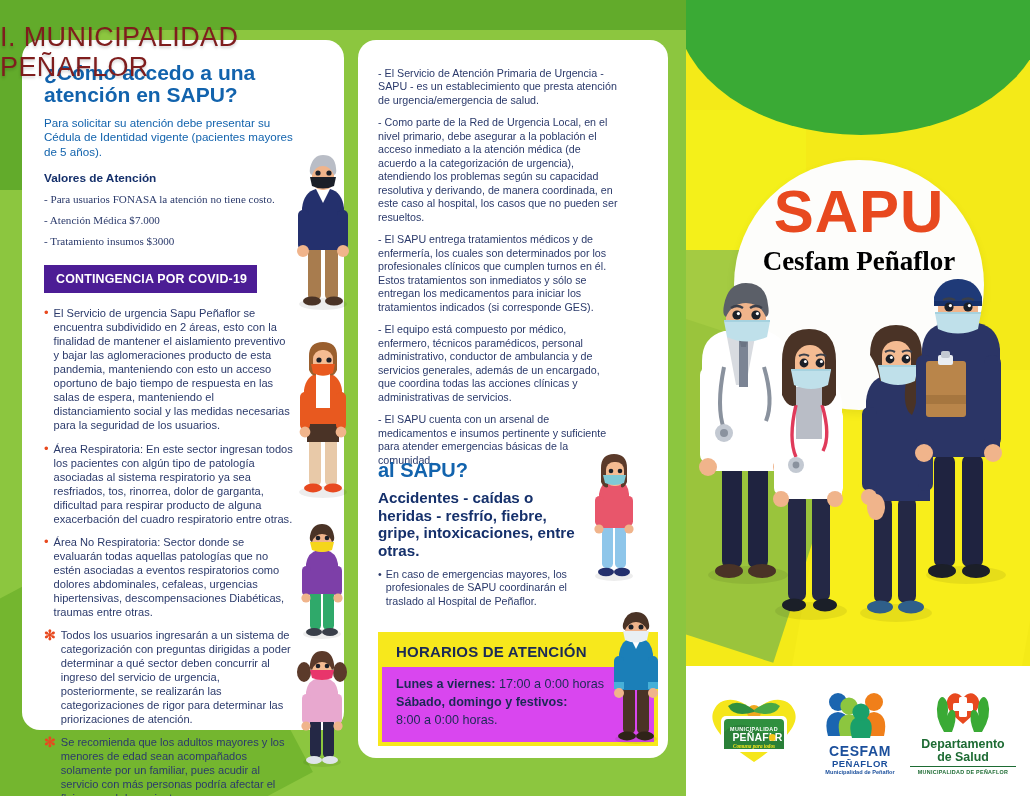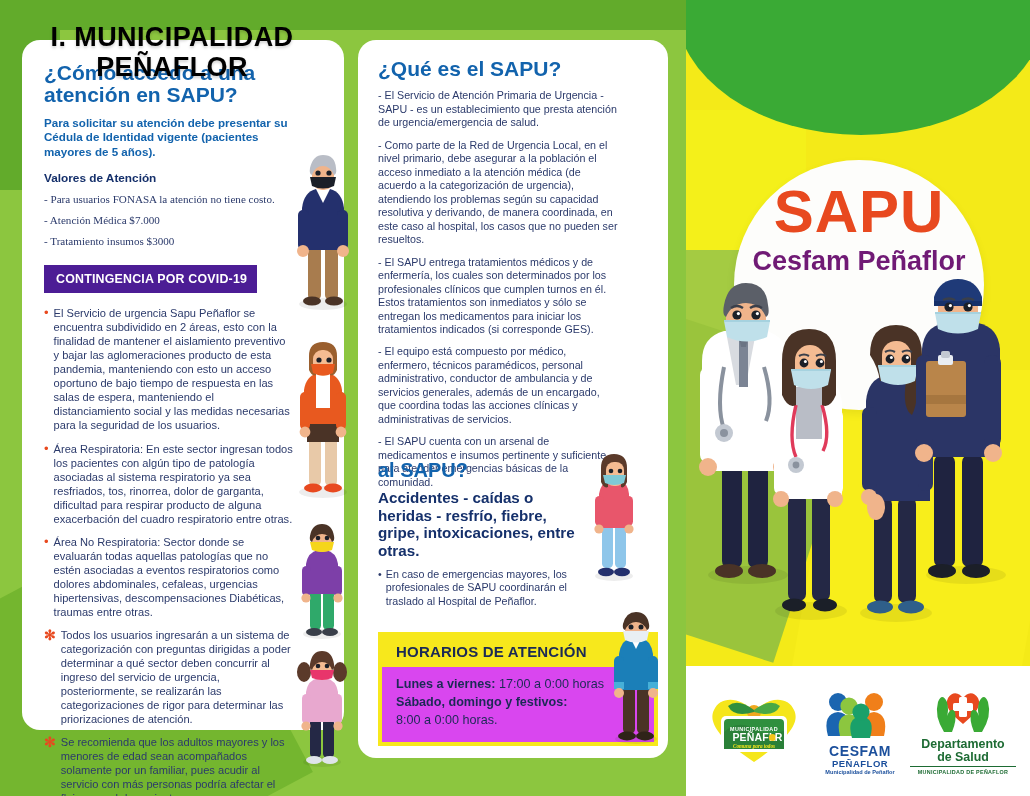--- a/index.html
+++ b/index.html
@@ -17,48 +17,48 @@
   
   .right-panel{position:absolute;left:686px;top:0;width:344px;height:796px;overflow:hidden;background:#f4ea18;}
   .rp-greenhead{position:absolute;left:-10px;top:-120px;width:370px;height:255px;background:#3aaa35;border-radius:0 0 50% 50%;}
   .rp-yellow-light{position:absolute;left:0px;top:110px;width:120px;height:420px;background:#f4f01a;}
   .rp-diag-green{position:absolute;left:-120px;top:330px;width:260px;height:300px;background:#9ac43c;transform:rotate(18deg);}
   .rp-diag-green2{position:absolute;left:-60px;top:250px;width:120px;height:330px;background:#a4cb42;transform:skewX(-12deg);}
   .rp-white-bottom{position:absolute;left:0;bottom:0;width:344px;height:130px;background:#ffffff;}
   .rp-yellow-wedge{position:absolute;left:130px;top:370px;width:230px;height:320px;background:#f8ee1b;transform:skewX(-10deg);}
 
   .rp-title{
-    position:absolute;left:0;top:22px;width:344px;text-align:center;
-    color:#000000;font-weight:bold;font-size:27px;line-height:1.12;
+    position:absolute;left:0;top:22px;width:344px;
+    color:#7f1d1d;font-weight:normal;font-size:27px;line-height:1.12;
     letter-spacing:.4px;z-index:12;
     text-shadow:0 2px 3px rgba(0,0,0,.18);
   }
 
   .rp-circle{
     position:absolute;left:48px;top:160px;width:250px;height:250px;border-radius:50%;
     background:#fdfdfb;z-index:6;box-shadow:0 4px 10px rgba(0,0,0,.07);
   }
   .rp-sapu{
     position:absolute;left:48px;top:182px;width:250px;text-align:center;z-index:8;
     color:#e8491f;font-weight:bold;font-size:60px;letter-spacing:1px;line-height:1;
   }
   .rp-cesfam{
     position:absolute;left:38px;top:248px;width:270px;text-align:center;z-index:8;
-    color:#701a75;font-weight:bold;font-size:27px;line-height:1;
+    color:#000000;font-weight:bold;font-size:27px;line-height:1;font-family:Liberation Serif, serif;
   }
 
   
   .card{position:absolute;background:#ffffff;border-radius:18px;}
   .card-left{left:22px;top:40px;width:322px;height:690px;}
   .card-mid{left:358px;top:40px;width:310px;height:718px;}
 
   .h-blue{color:#1263ad;font-weight:bold;line-height:1.06;}
   .col{position:absolute;color:#2b3a6b;}
 
-  .lead{color:#1263ad;font-weight:bold;font-size:11.6px;line-height:1.28;margin:9px 0 0 0;}
+  .lead{color:#1263ad;font-weight:normal;font-size:11.6px;line-height:1.28;margin:9px 0 0 0;}
   .subhead{color:#15306b;font-weight:bold;font-size:11.8px;margin:11px 0 4px 0;}
   .ptext{font-size:11.1px;line-height:1.27;margin:7px 0 0 0;color:#2b3a6b;font-family:Liberation Serif, serif;}
   .ptext-mid{font-size:10.7px;line-height:1.26;margin:9px 0 0 0;color:#2b3a6b;}
 
   .covid-banner{
     background:#4c1d95;color:#ffffff;font-weight:bold;font-size:12.4px;
     padding:7px 10px 7px 12px;margin:17px 0 4px 0;letter-spacing:.2px;display:inline-block;
   }
   .bullet-row{display:flex;gap:5px;margin:9px 0 0 0;}
   .dot{color:#e8491f;font-size:13px;line-height:1.1;flex:none;}
@@ -391,21 +391,20 @@
     <rect x="20" y="8" width="20" height="24" rx="9" fill="#f4bb92"></rect>
     <path d="M18 16 q2-13 12-13 q10 0 12 13 q1 5 -2 6 q-3-8 -10-8 q-7 0 -10 8 q-3-1 -2-6z" fill="#5b3a2a"></path>
     <circle cx="26" cy="18" r="2.3" fill="#1b1f28"></circle>
     <circle cx="35" cy="18" r="2.3" fill="#1b1f28"></circle>
     <path d="M18 22 l24 0 l-2 8 q-10 4 -20 0 z" fill="#e8356b"></path>
   </svg>
 
   <div class="card card-mid"></div>
 
   <div class="col" style="left:378px;top:58px;width:240px;">
-    <div class="h-blue" style="font-size:21px;">¿Qué es el SAPU?</div>
     <div class="ptext-mid">- El Servicio de Atención Primaria de Urgencia - SAPU - es un establecimiento que presta atención de urgencia/emergencia de salud.</div>
     <div class="ptext-mid">- Como parte de la Red de Urgencia Local, en el nivel primario, debe asegurar a la población el acceso inmediato a la atención médica (de acuerdo a la categorización de urgencia), atendiendo los problemas según su capacidad resolutiva y derivando, de manera  coordinada, en este caso al hospital, los casos que no pueden ser resueltos.</div>
     <div class="ptext-mid">- El SAPU entrega tratamientos médicos y de enfermería, los cuales son determinados por los profesionales clínicos que cumplen turnos en él. Estos tratamientos son inmediatos y sólo se entregan los medicamentos para iniciar los tratamientos indicados (si corresponde GES).</div>
     <div class="ptext-mid">- El equipo está compuesto por médico, enfermero, técnicos paramédicos, personal administrativo, conductor de ambulancia y de servicios generales, además de un encargado, que coordina todas las acciones clínicas y administrativas de servicios.</div>
     <div class="ptext-mid">- El SAPU cuenta con un arsenal de medicamentos e insumos pertinente y suficiente para atender emergencias básicas de la comunidad.</div>
   </div>
 
   <div class="col" style="left:378px;top:460px;width:210px;">
     <div class="h-blue" style="font-size:20px;">
       <div>al SAPU?</div>

